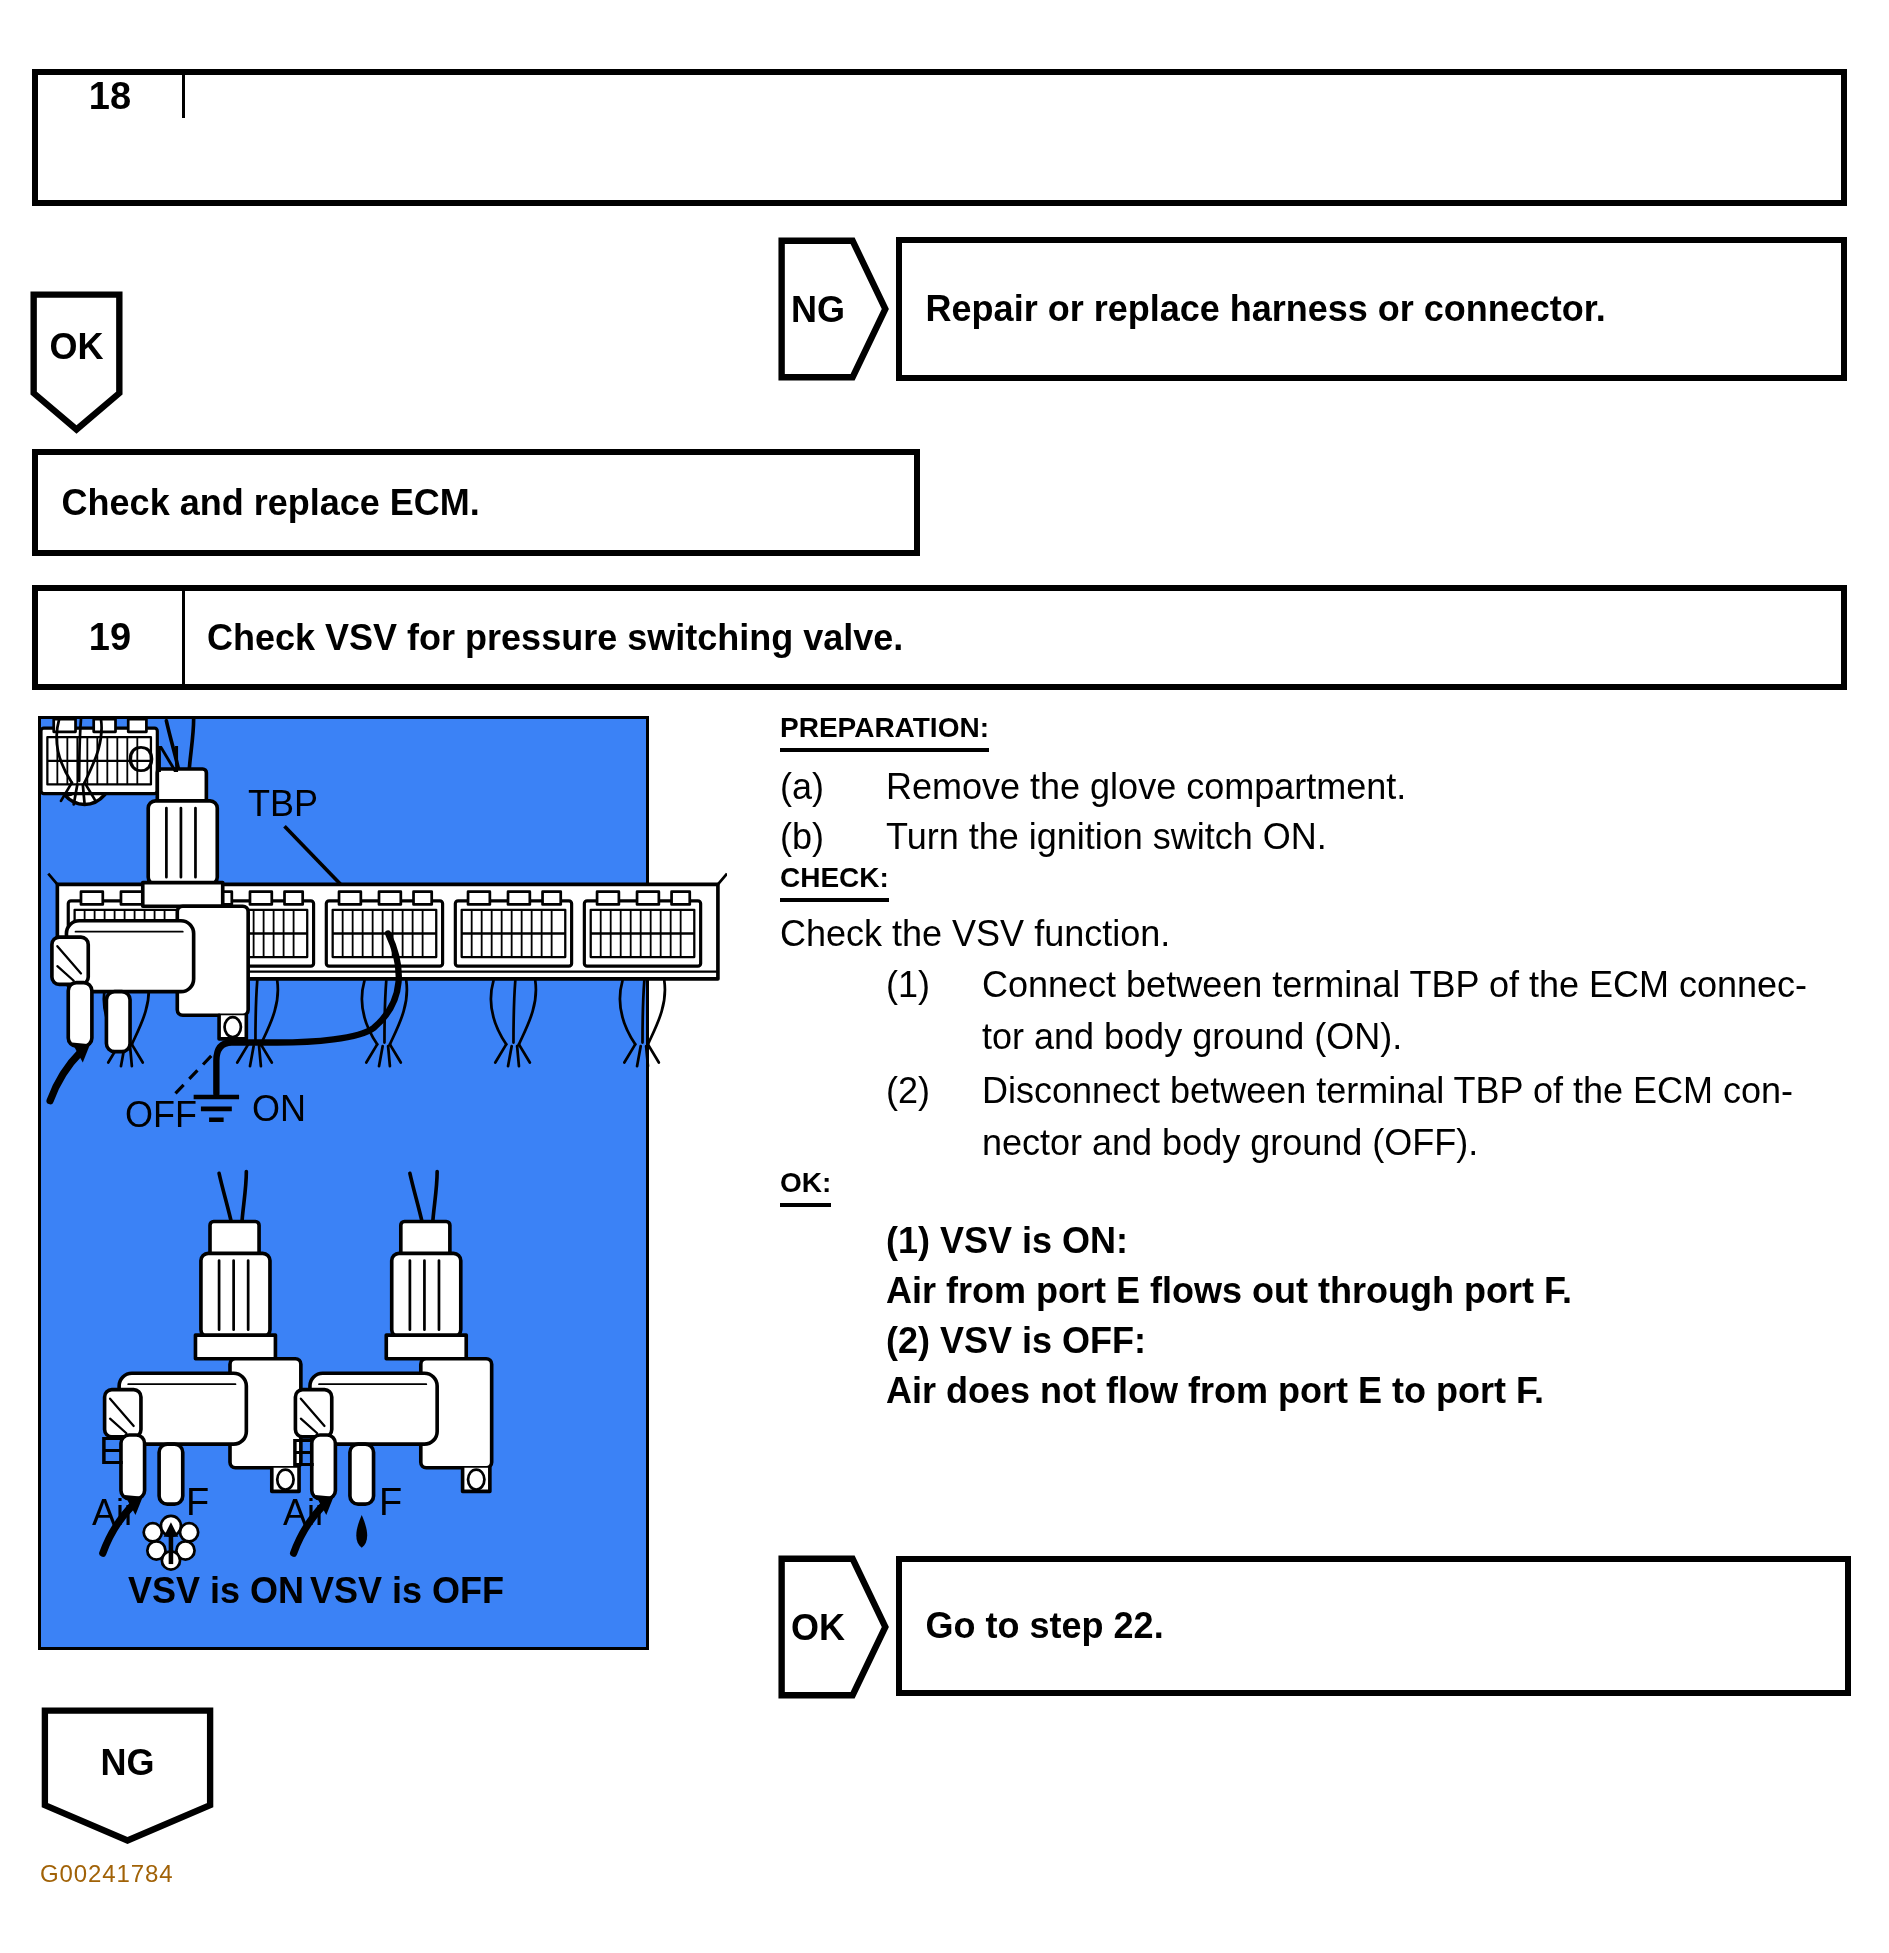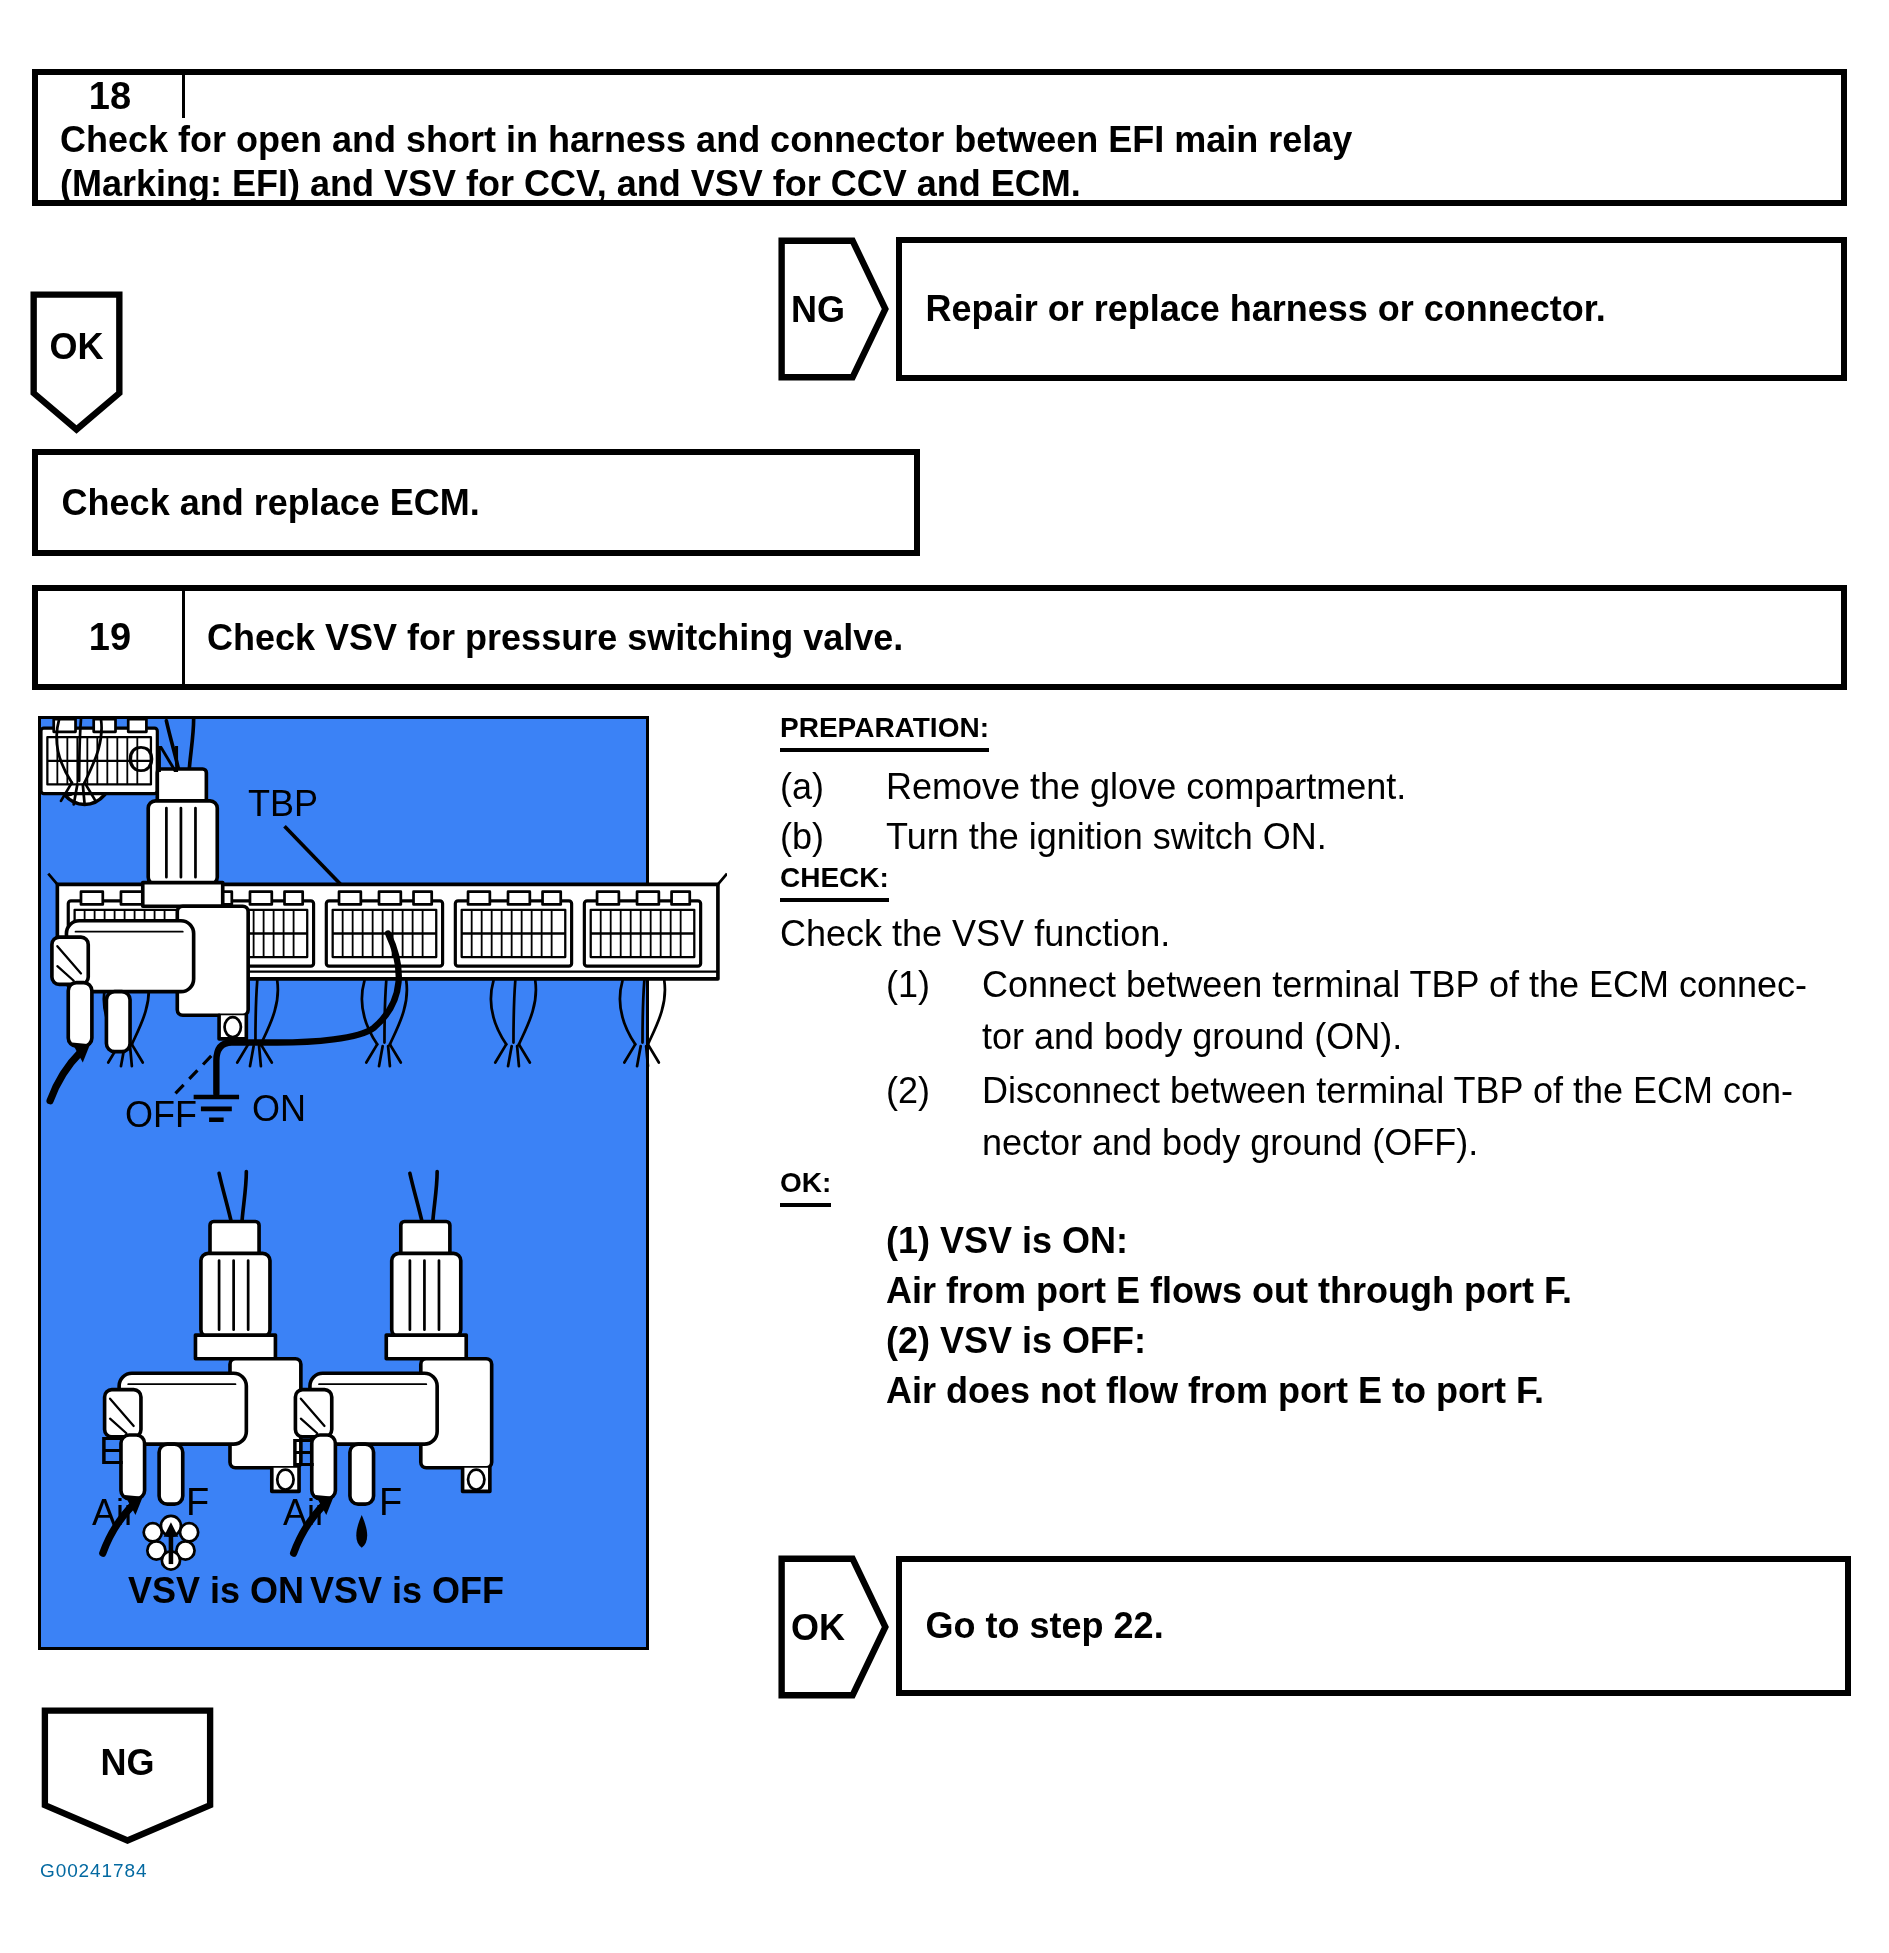--- a/index.html
+++ b/index.html
@@ -24,32 +24,29 @@
   .t  {position:absolute;font-size:36px;white-space:nowrap;}
   .tb {position:absolute;font-size:36px;font-weight:bold;white-space:nowrap;}
   .hd {position:absolute;font-size:28px;font-weight:bold;white-space:nowrap;
        border-bottom:4.5px solid #000;padding-bottom:3.6px;}
   
   #diagram{position:absolute;left:38px;top:716px;width:611px;height:934px;
        border:3.6px solid #000;box-sizing:border-box;background:#3b82f6;}
   #diagram svg{position:absolute;left:0;top:0;}
   .dlabel{position:absolute;font-size:36px;white-space:nowrap;}
   .dcap{position:absolute;font-size:36px;font-weight:bold;white-space:nowrap;}
-  .figid{position:absolute;font-size:19px;letter-spacing:0.9px;color:#0369a1;}
+  .figid{position:absolute;font-size:24px;letter-spacing:0.9px;color:#a16207;}
 </style>
 </head>
 <body>
 
 <div id="page">
 
   <div class="stepbox" style="left:32px;top:69px;width:1815px;height:137px;flex-direction:column;">
     <div class="numcell">18</div>
-    <div class="titlecell">
-      <div class="wrapw">Check for open and short in harness and connector between EFI main relay (Marking: EFI) and VSV for CCV, and VSV for CCV and ECM.</div>
-    </div>
   </div>
 
   <div class="tag" style="left:778px;top:237px;width:111px;height:144px;">
     <svg width="111" height="144" viewBox="0 0 122 158">
       <polygon points="4,4 82,4 118,79 82,154 4,154" fill="#fff" stroke="#000" stroke-width="7"></polygon>
     </svg>
     <span class="taglabel" style="left:0;width:80px;top:52px;">NG</span>
   </div>
 
   <div class="fbox" style="left:896px;top:237px;width:951px;height:144px;">

